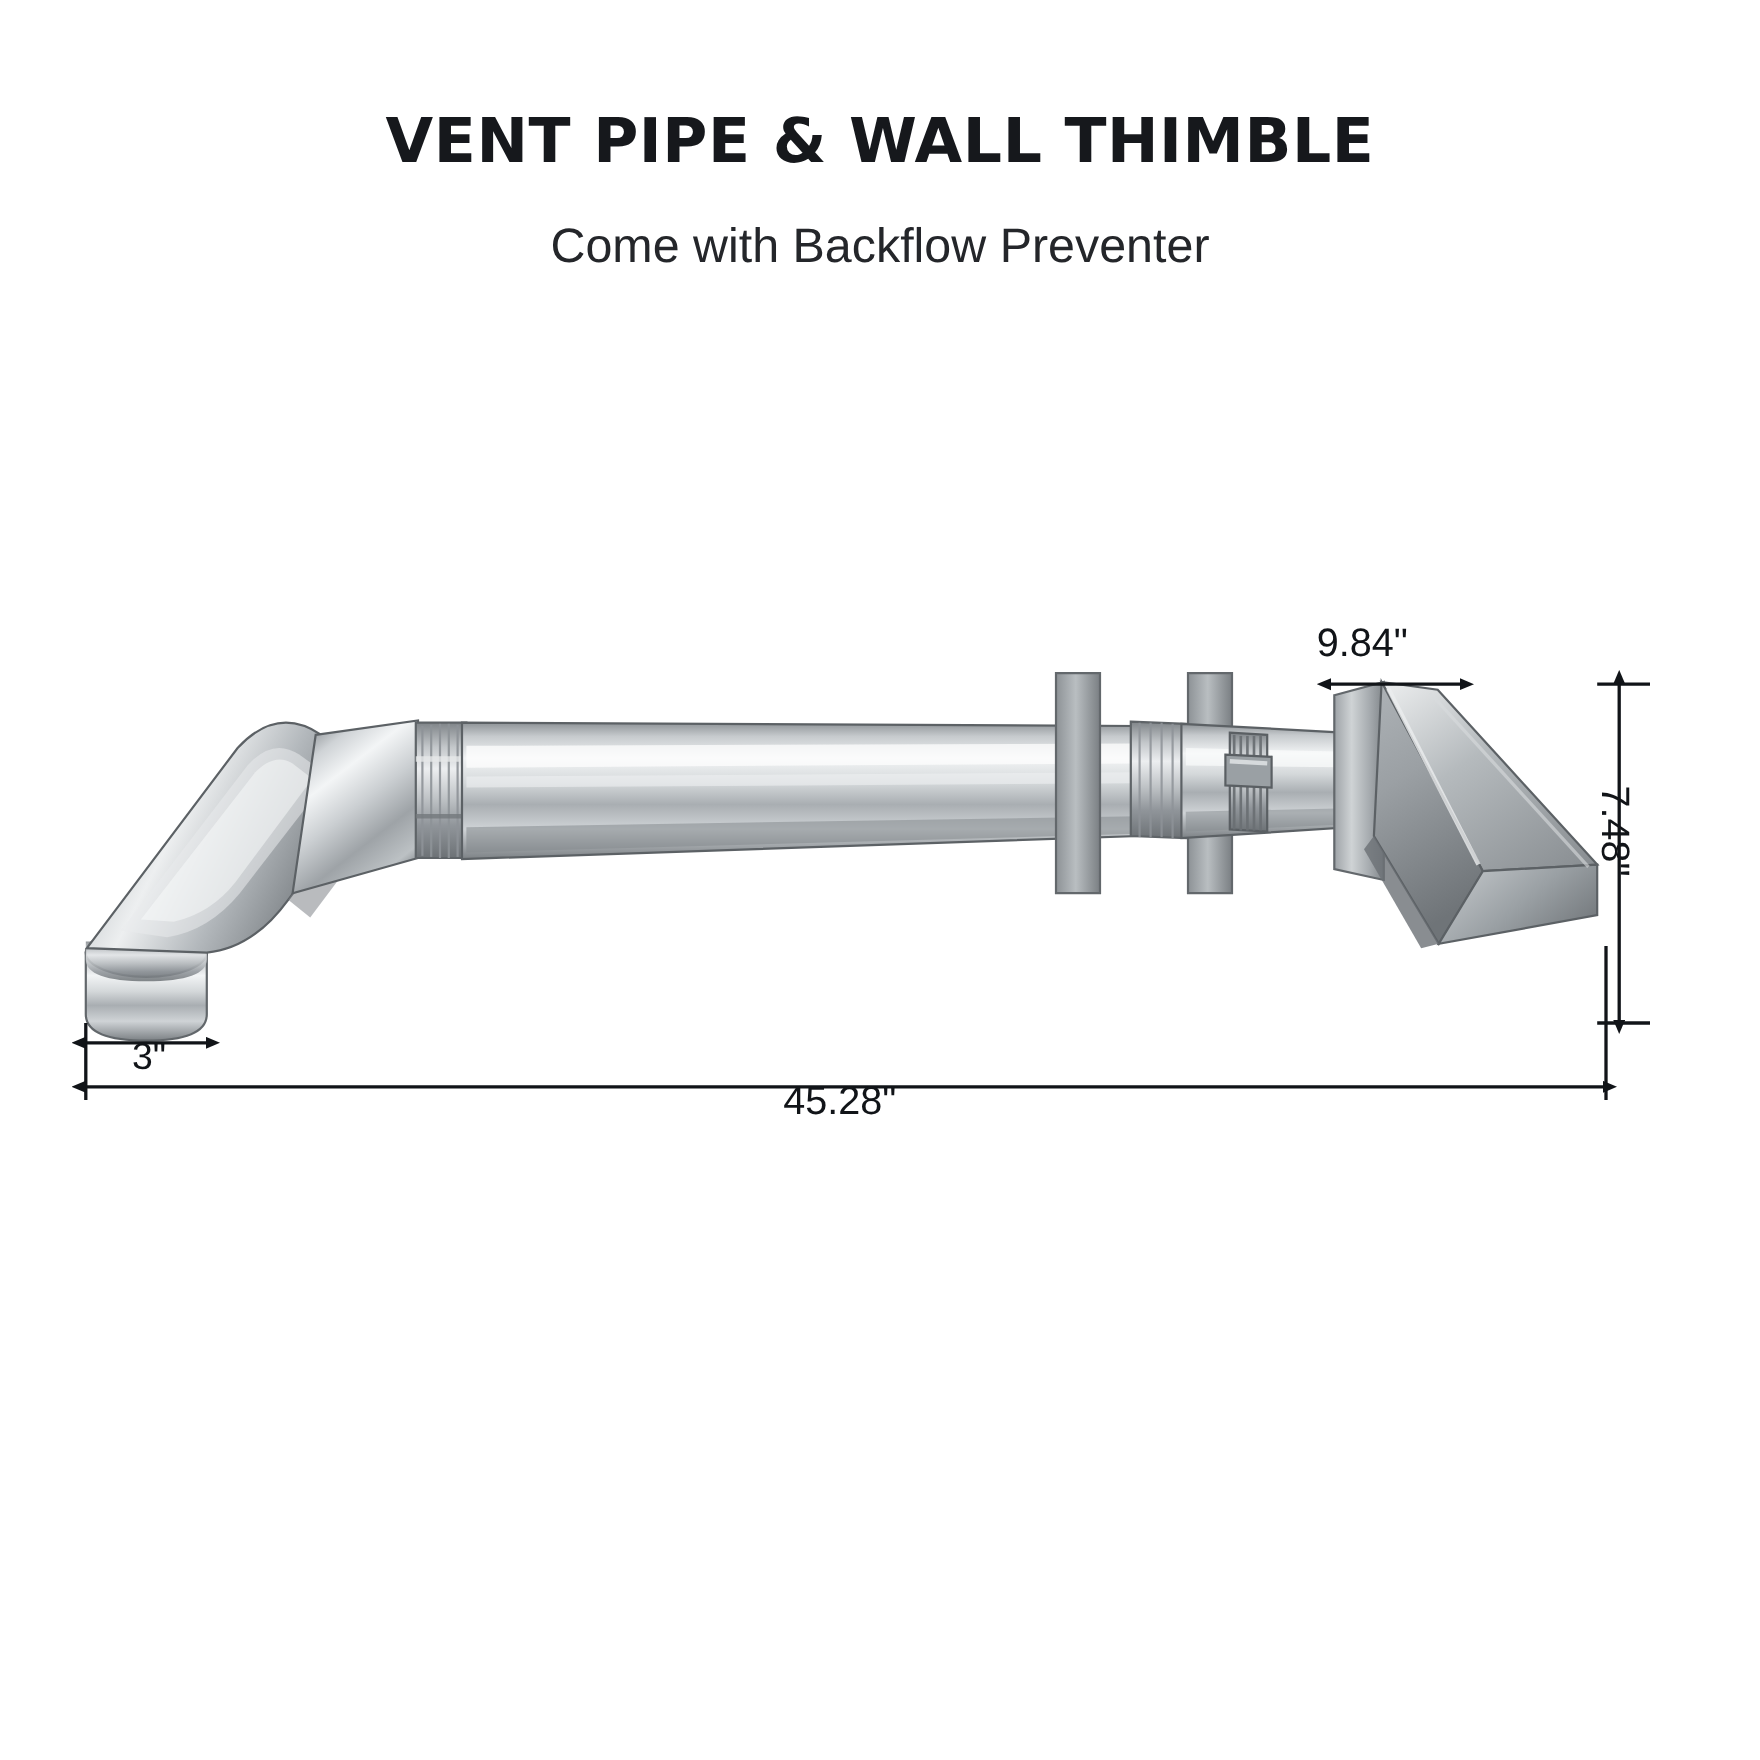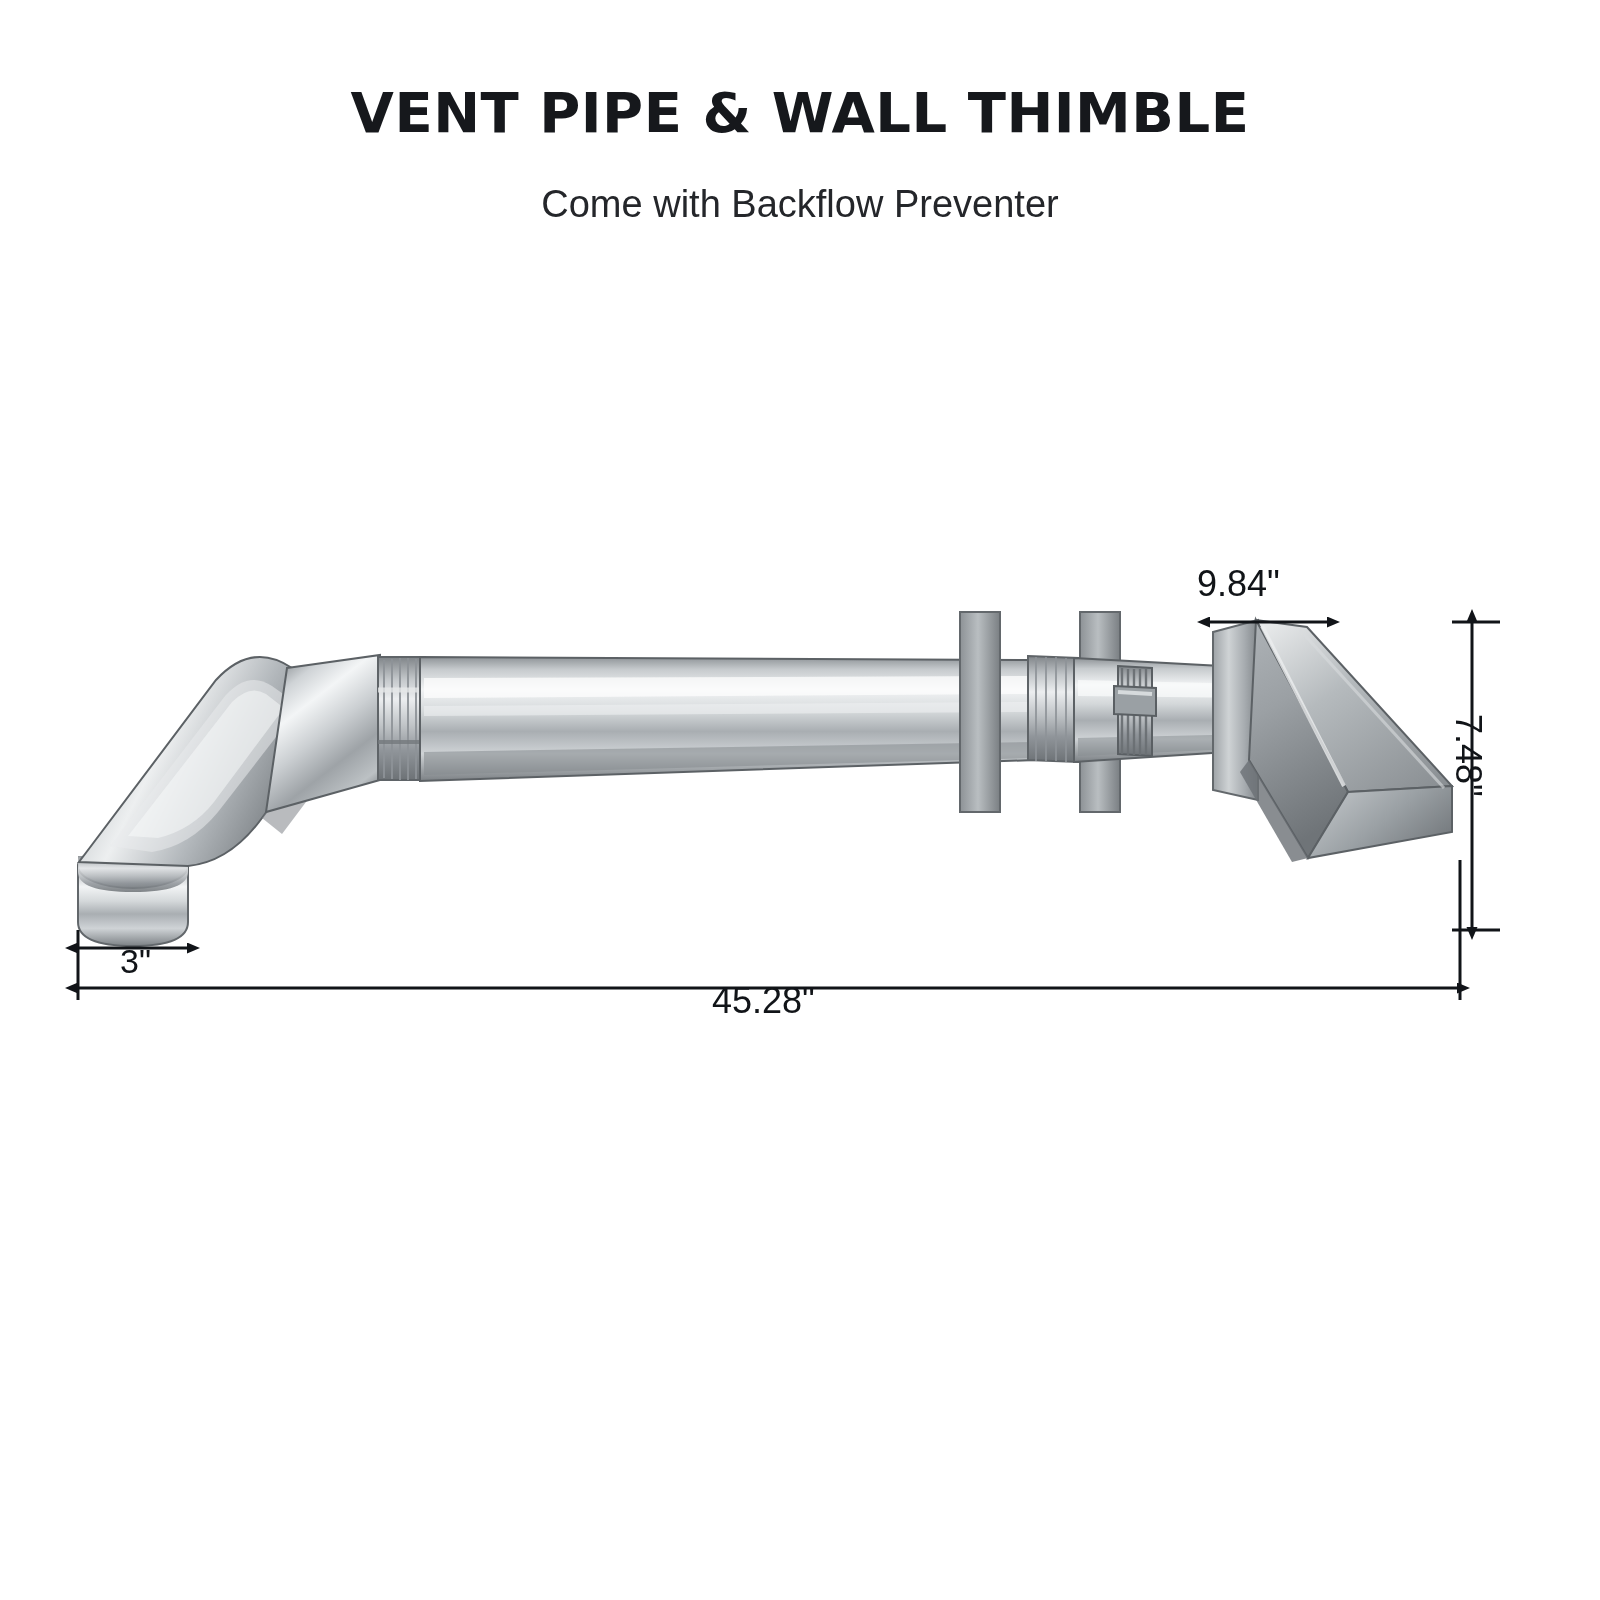--- a/index.html
+++ b/index.html
@@ -17,32 +17,32 @@
   }
 
   
   #header {
     position: absolute;
     top: 0; left: 0;
     width: 1600px;
     text-align: center;
   }
   #title {
-    margin: 0;
+    margin: 16px;
     padding-top: 80px;
     font-size: 56px;
     font-weight: 800;
     letter-spacing: 0.5px;
     color: #16181c;
     font-family: "DejaVu Sans", sans-serif;
   }
   #subtitle {
     margin: 16px;
     padding-top: 22px;
-    font-size: 38px;
+    font-size: 44px;
     font-weight: 400;
     color: #24262a;
     font-family: "Liberation Sans", sans-serif;
   }
 
   
   #stage {
     position: absolute;
     top: 0; left: 0;
     width: 1600px;

